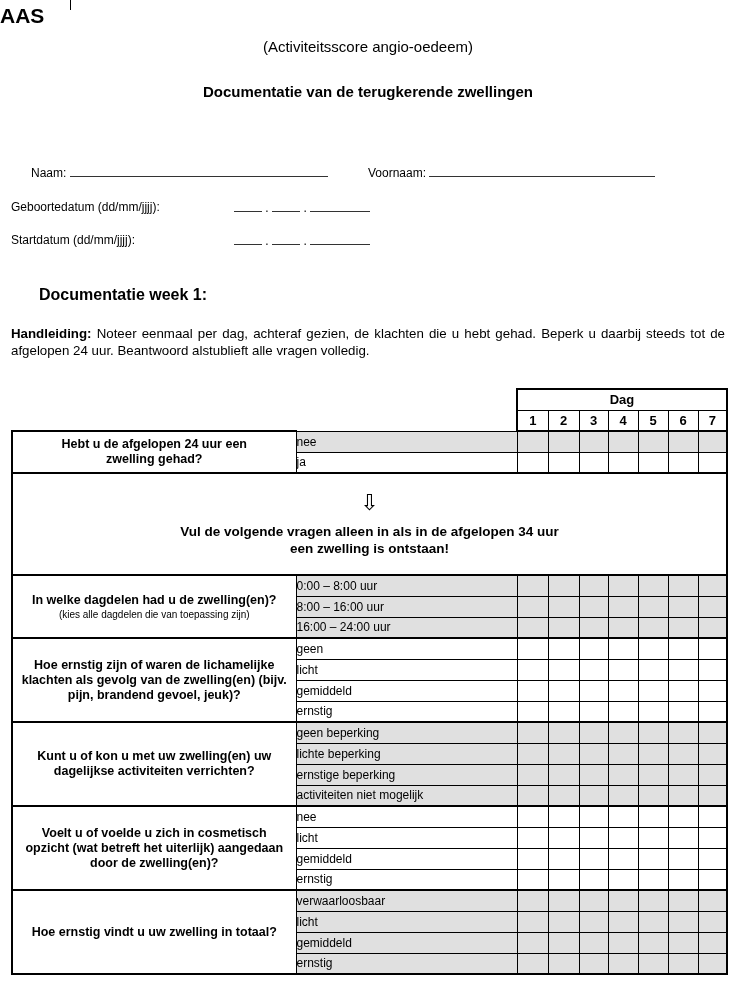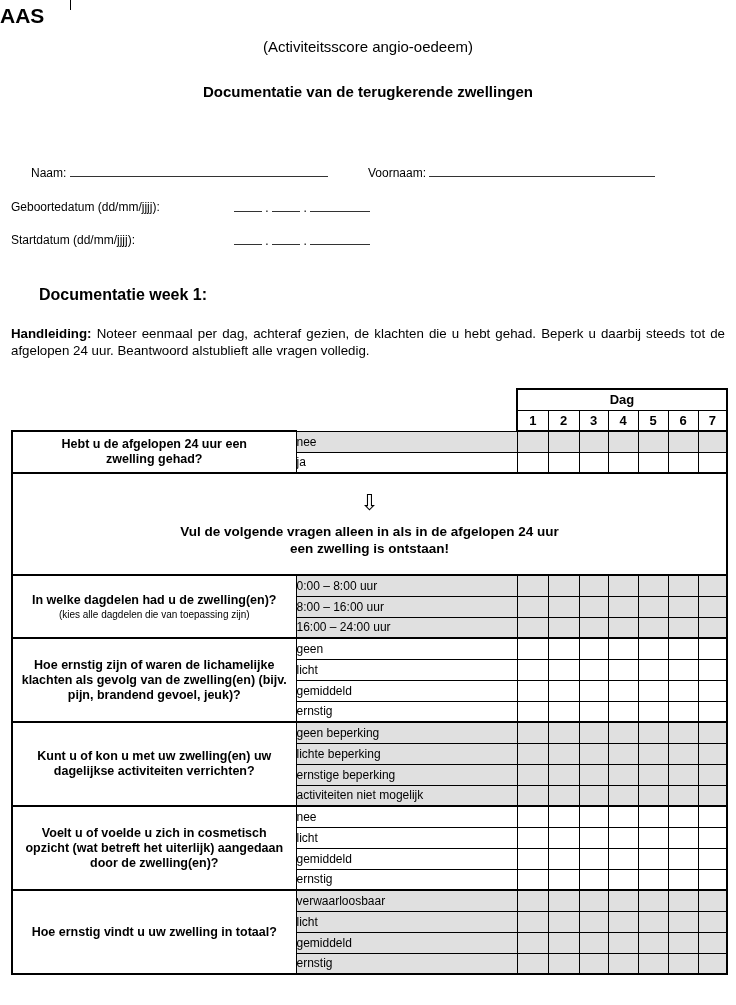--- a/index.html
+++ b/index.html
@@ -117,21 +117,21 @@
         <td class="cell"></td>
         <td class="cell"></td>
         <td class="cell"></td>
         <td class="cell"></td>
         <td class="cell"></td>
         <td class="cell lastcell"></td>
       </tr>
       <tr>
         <td class="notice" colspan="9">
           <span class="arrow">⇩</span>
-          <div>Vul de volgende vragen alleen in als in de afgelopen 24 uur</div>
+          <div>Vul de volgende vragen alleen in als in de afgelopen 34 uur</div>
           <div>een zwelling is ontstaan!</div>
         </td>
       </tr>
       <tr class="shade">
         <td class="q" rowspan="3"><span>In welke dagdelen had u de zwelling(en)?</span><small>(kies alle dagdelen die van toepassing zijn)</small></td>
         <td class="opt">0:00 – 8:00 uur</td>
         <td class="cell"></td>
         <td class="cell"></td>
         <td class="cell"></td>
         <td class="cell"></td>

